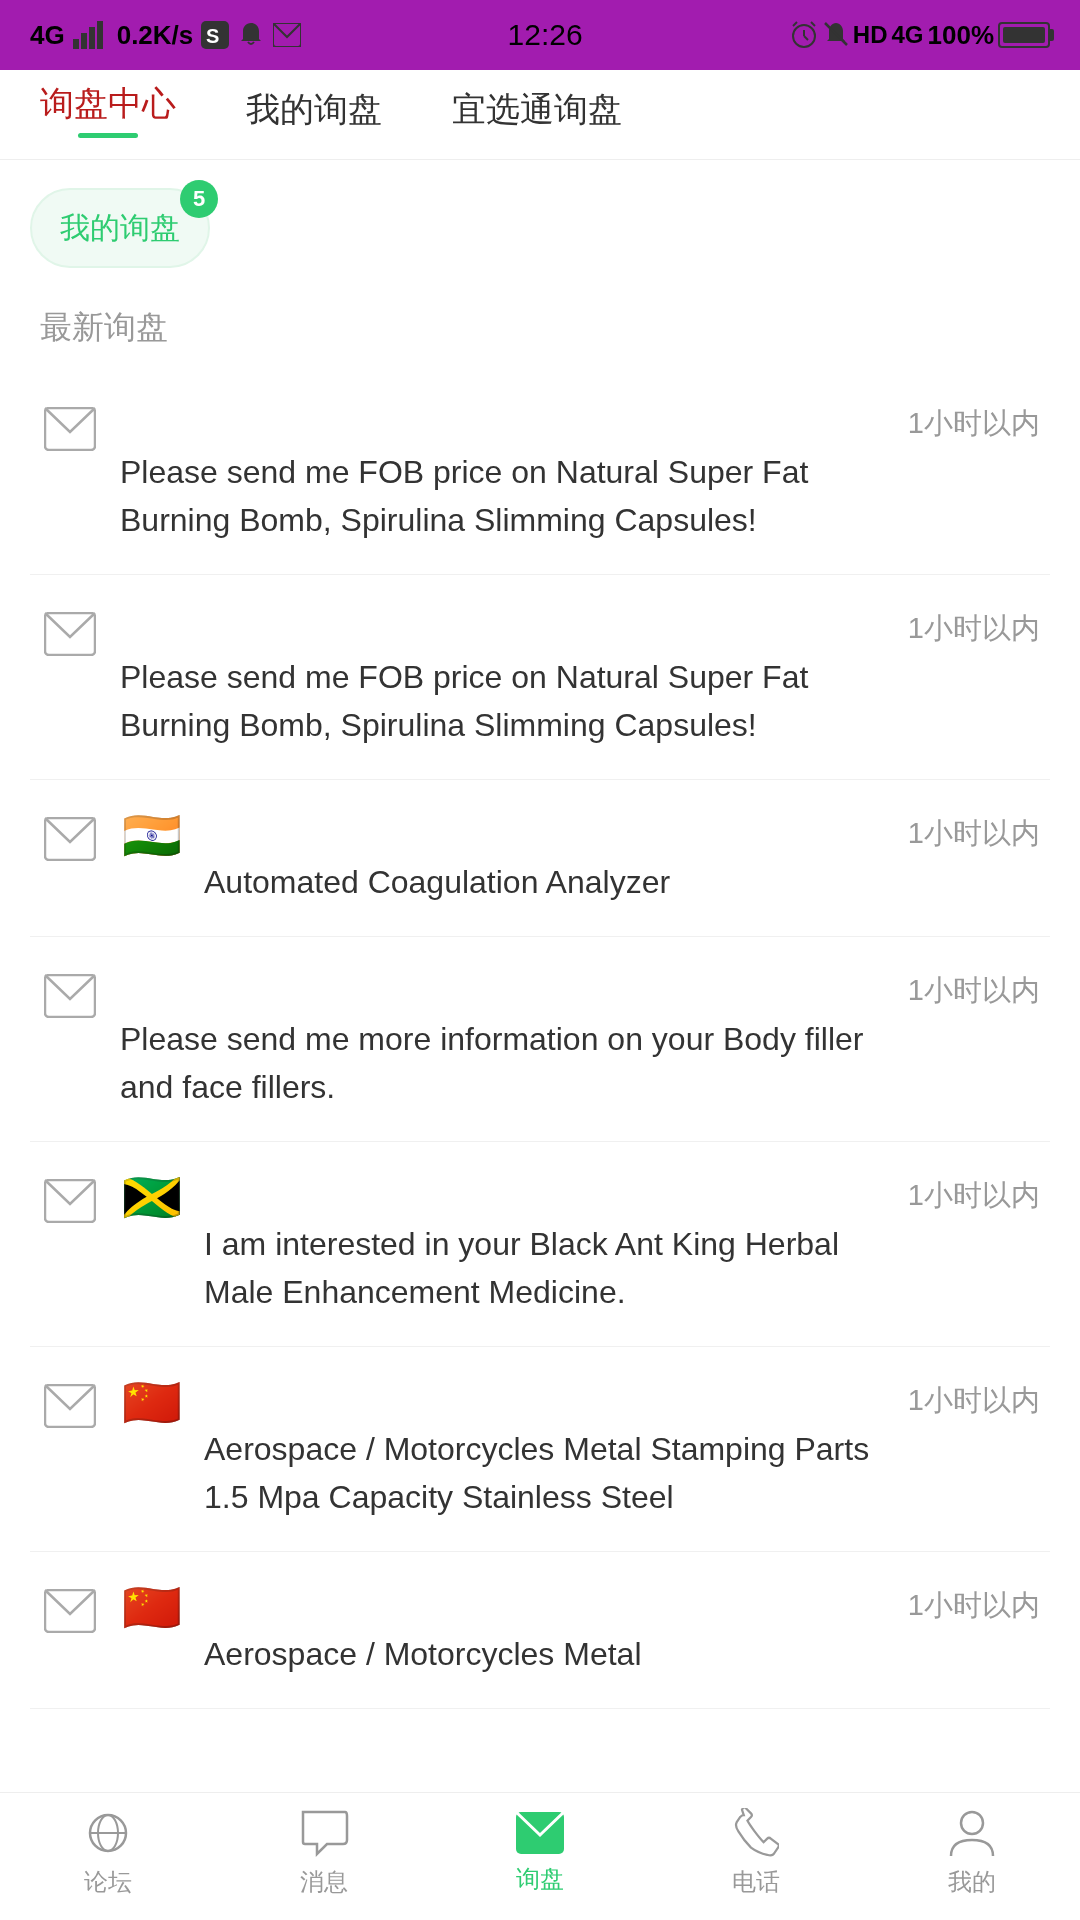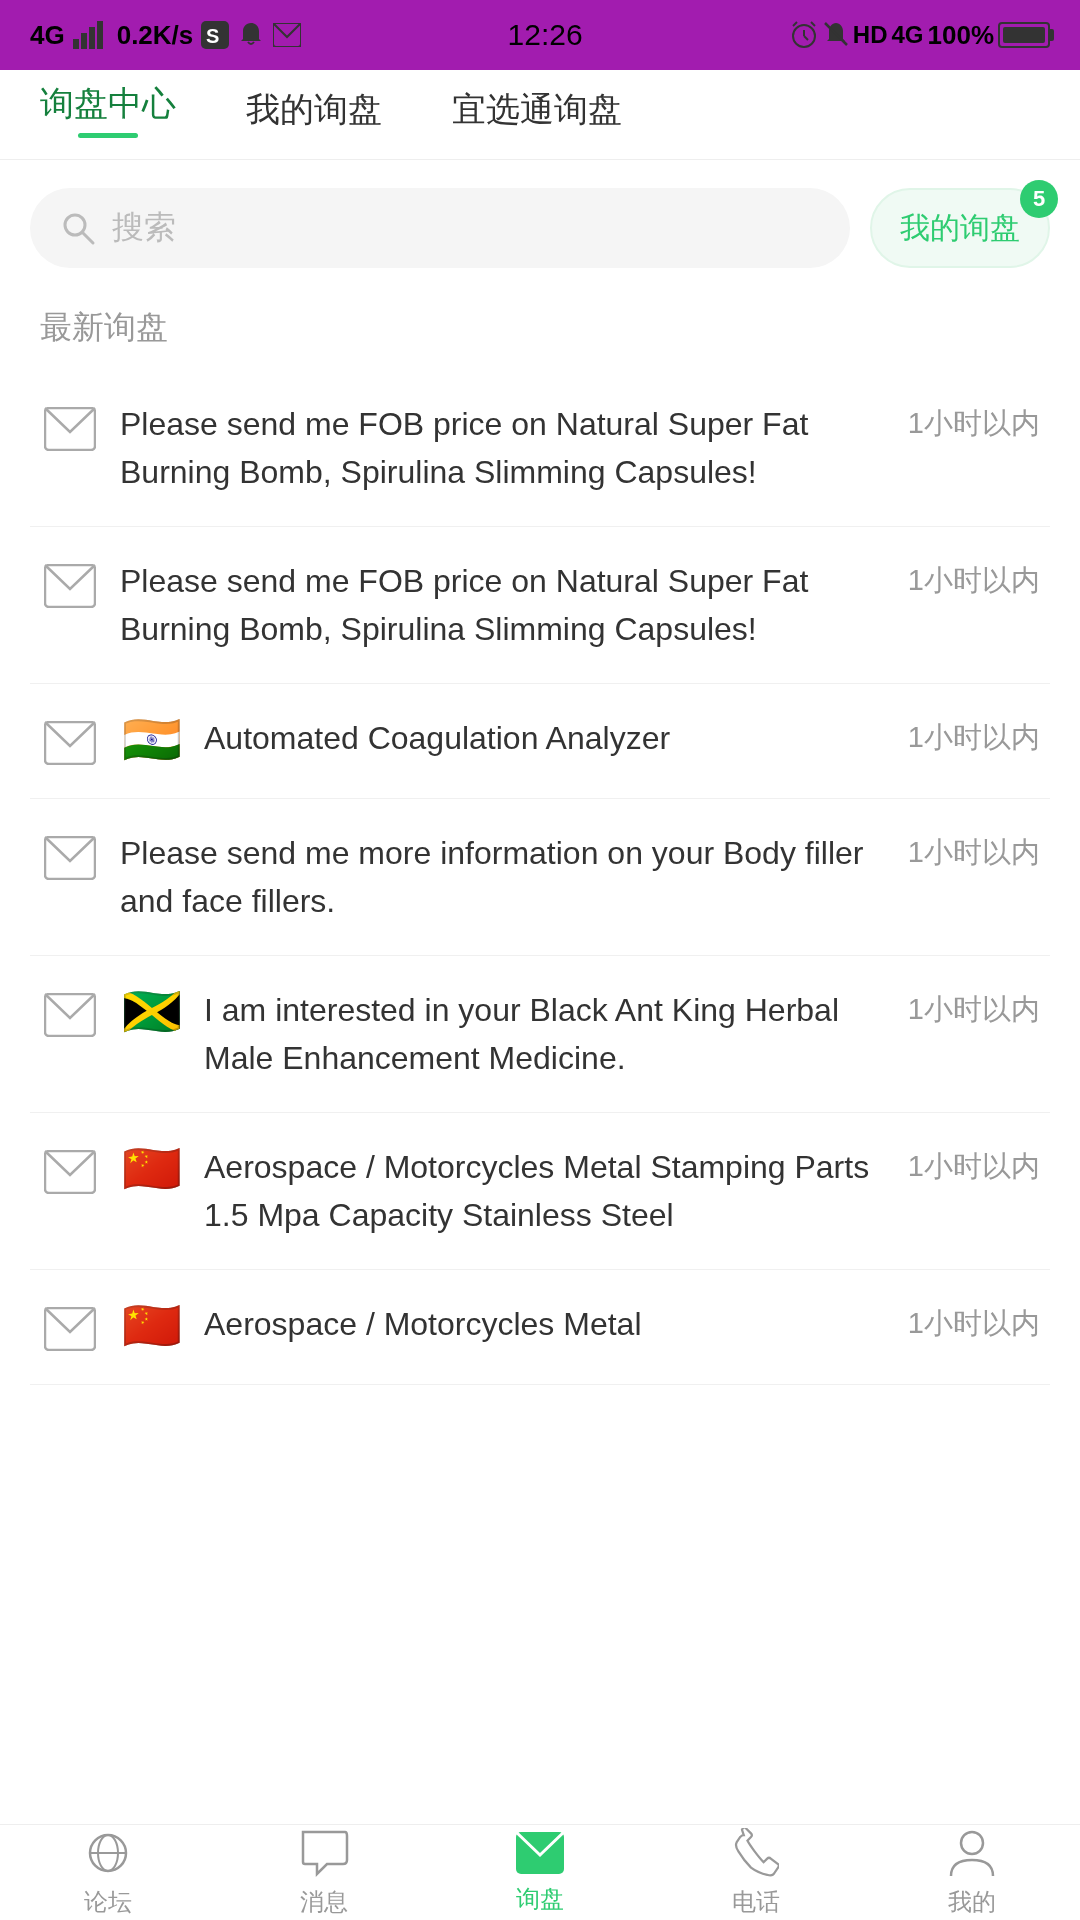--- a/index.html
+++ b/index.html
@@ -59,21 +59,21 @@
     .tab-item {
       font-size: 34px;
       color: #333;
       display: flex;
       flex-direction: column;
       align-items: center;
       padding-bottom: 10px;
       cursor: pointer;
     }
     .tab-item.active {
-      color: #15803d;
+      color: #b91c1c;
       font-weight: 500;
       font-family: Liberation Mono, monospace;
     }
     .tab-underline {
       width: 60px;
       height: 5px;
       background: #2ecc71;
       border-radius: 3px;
       margin-top: 6px;
     }
@@ -168,36 +168,37 @@
       display: flex;
       justify-content: space-between;
       align-items: flex-start;
       gap: 10px;
     }
     .inquiry-text {
       font-size: 32px;
       color: #333;
       line-height: 1.5;
       flex: 1;
+      margin-top: 48px;
     }
     .inquiry-time {
       font-size: 29px;
       color: #999;
       white-space: nowrap;
       flex-shrink: 0;
       margin-top: 4px;
     }
 
     
     .bottom-nav {
       position: fixed;
-      bottom: 0;
+      bottom: 8px;
       left: 0;
       width: 1080px;
-      height: 96px;
+      height: 120px;
       background: #fff;
       border-top: 1px solid #eee;
       display: flex;
       align-items: center;
       justify-content: space-around;
     }
     .nav-item {
       display: flex;
       flex-direction: column;
       align-items: center;
@@ -270,27 +271,20 @@
   </div>
   <div class="tab-item">
     <span>我的询盘</span>
   </div>
   <div class="tab-item">
     <span>宜选通询盘</span>
   </div>
 </div>
 
 <div class="search-row">
-  <div class="search-box">
-    <svg class="search-icon-svg" width="36" height="36" viewBox="0 0 36 36">
-      <circle cx="15" cy="15" r="10" fill="none" stroke="#bbb" stroke-width="3"></circle>
-      <line x1="22" y1="22" x2="33" y2="33" stroke="#bbb" stroke-width="3" stroke-linecap="round"></line>
-    </svg>
-    <span class="search-input-text">搜索</span>
-  </div>
   <div class="browse-history-btn">
     <span>我的询盘</span>
     <div class="badge">5</div>
   </div>
 </div>
 
 <div class="section-title">最新询盘</div>
 
 <div class="inquiry-list">
 

